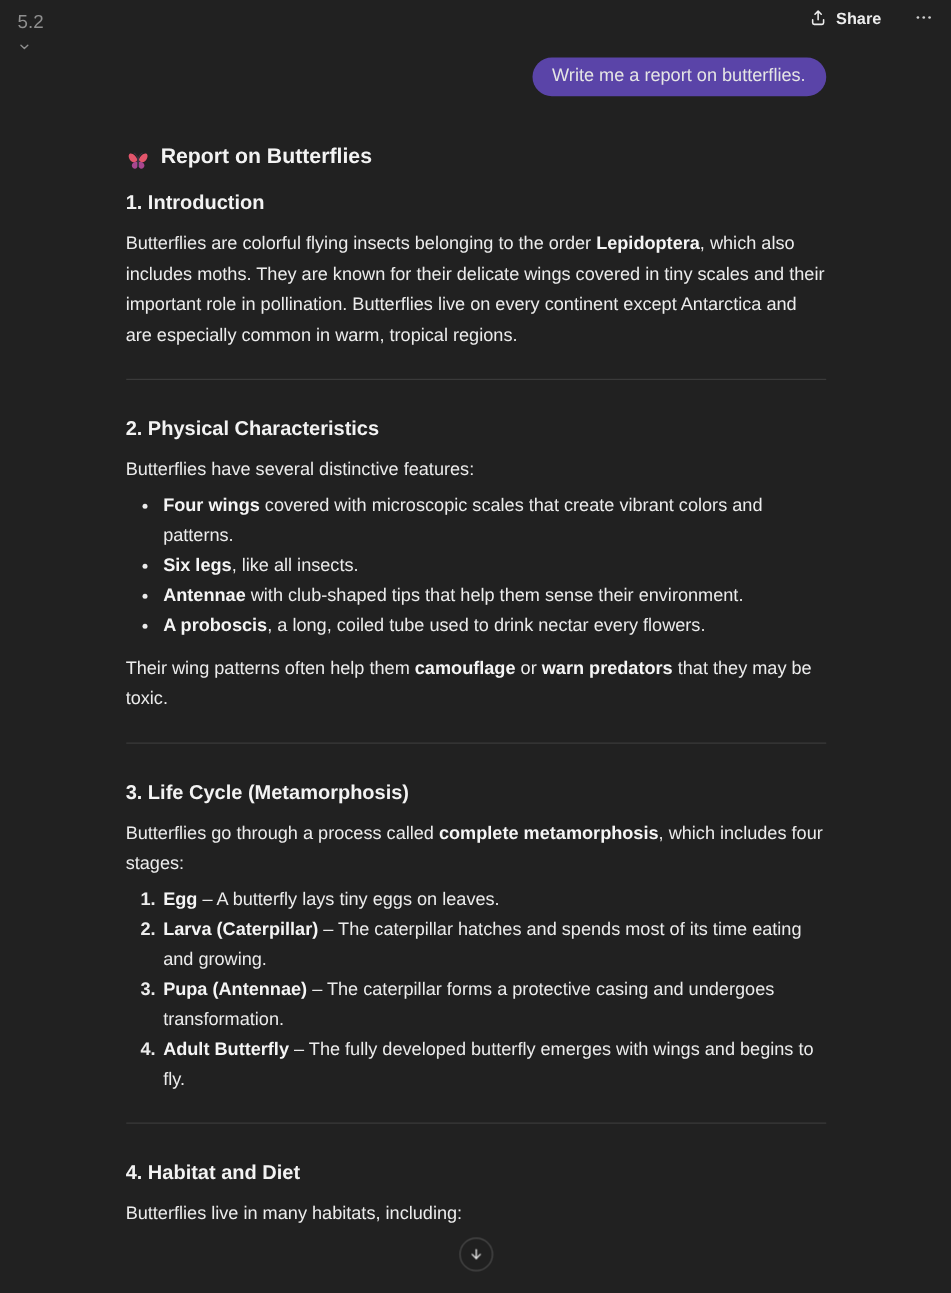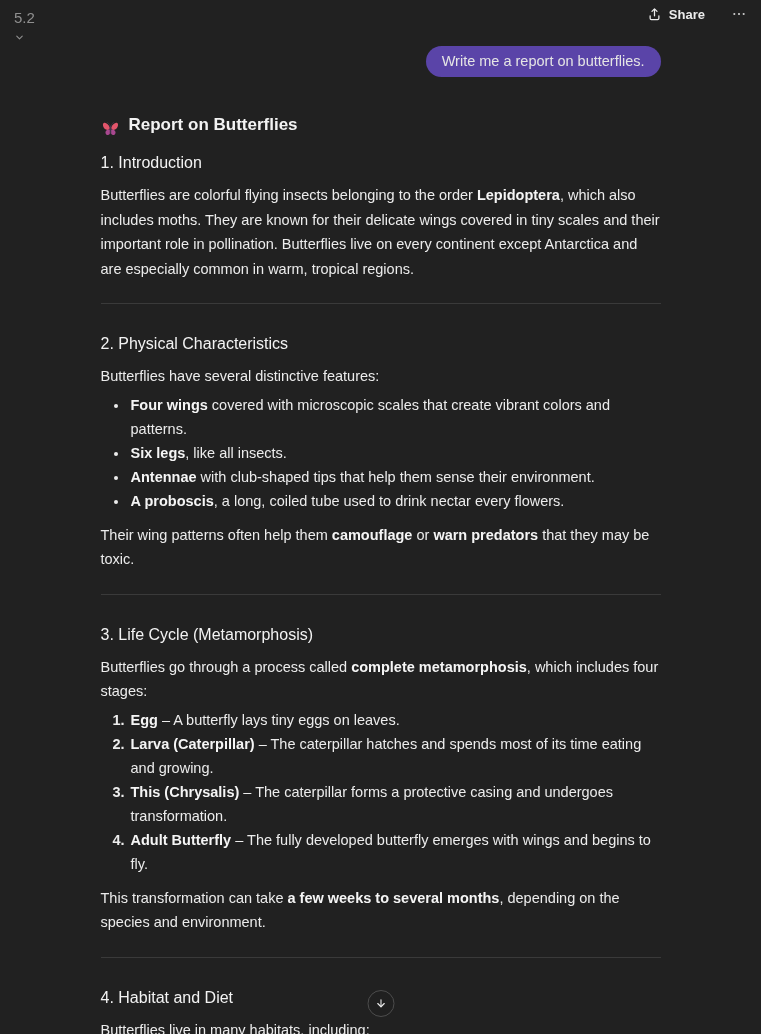--- a/index.html
+++ b/index.html
@@ -48,21 +48,21 @@
     max-width: 420px;
   }
   
   .report-title {
     display: flex; align-items: flex-end; gap: 9px;
     font-size: 17px; font-weight: 700; line-height: 26px;
     color: #f3f3f3;
     margin: 0 0 15px;
   }
   .section-heading {
-    font-size: 16px; font-weight: 400; line-height: 20px;
+    font-size: 16px; font-weight: 700; line-height: 20px;
     color: #f3f3f3;
     margin: 0;
   }
   .report p {
     font-size: 14.5px; line-height: 24.5px;
     margin: 10px 0 0;
   }
   .report strong { font-weight: 700; color: #f5f5f5; }
   .report ul, .report ol {
     margin: 4px 0 0;
@@ -165,24 +165,23 @@
     </ul>
     <p><span>Their wing patterns often help them </span><strong>camouflage</strong><span> or </span><strong>warn predators</strong><span> that they may be toxic.</span></p>
 
     <hr>
 
     <h2 class="section-heading">3. Life Cycle (Metamorphosis)</h2>
     <p><span>Butterflies go through a process called </span><strong>complete metamorphosis</strong><span>, which includes four stages:</span></p>
     <ol>
       <li><strong>Egg</strong><span> – A butterfly lays tiny eggs on leaves.</span></li>
       <li><strong>Larva (Caterpillar)</strong><span> – The caterpillar hatches and spends most of its time eating and growing.</span></li>
-      <li><strong>This (Chrysalis)</strong><span> – The caterpillar forms a protective casing and undergoes transformation.</span></li>
+      <li><strong>Pupa (Antennae)</strong><span> – The caterpillar forms a protective casing and undergoes transformation.</span></li>
       <li><strong>Adult Butterfly</strong><span> – The fully developed butterfly emerges with wings and begins to fly.</span></li>
     </ol>
-    <p><span>This transformation can take </span><strong>a few weeks to several months</strong><span>, depending on the species and environment.</span></p>
 
     <hr>
 
     <h2 class="section-heading">4. Habitat and Diet</h2>
     <p>Butterflies live in many habitats, including:</p>
 
   </article>
 </main>
 
 <button class="scroll-down-btn">

